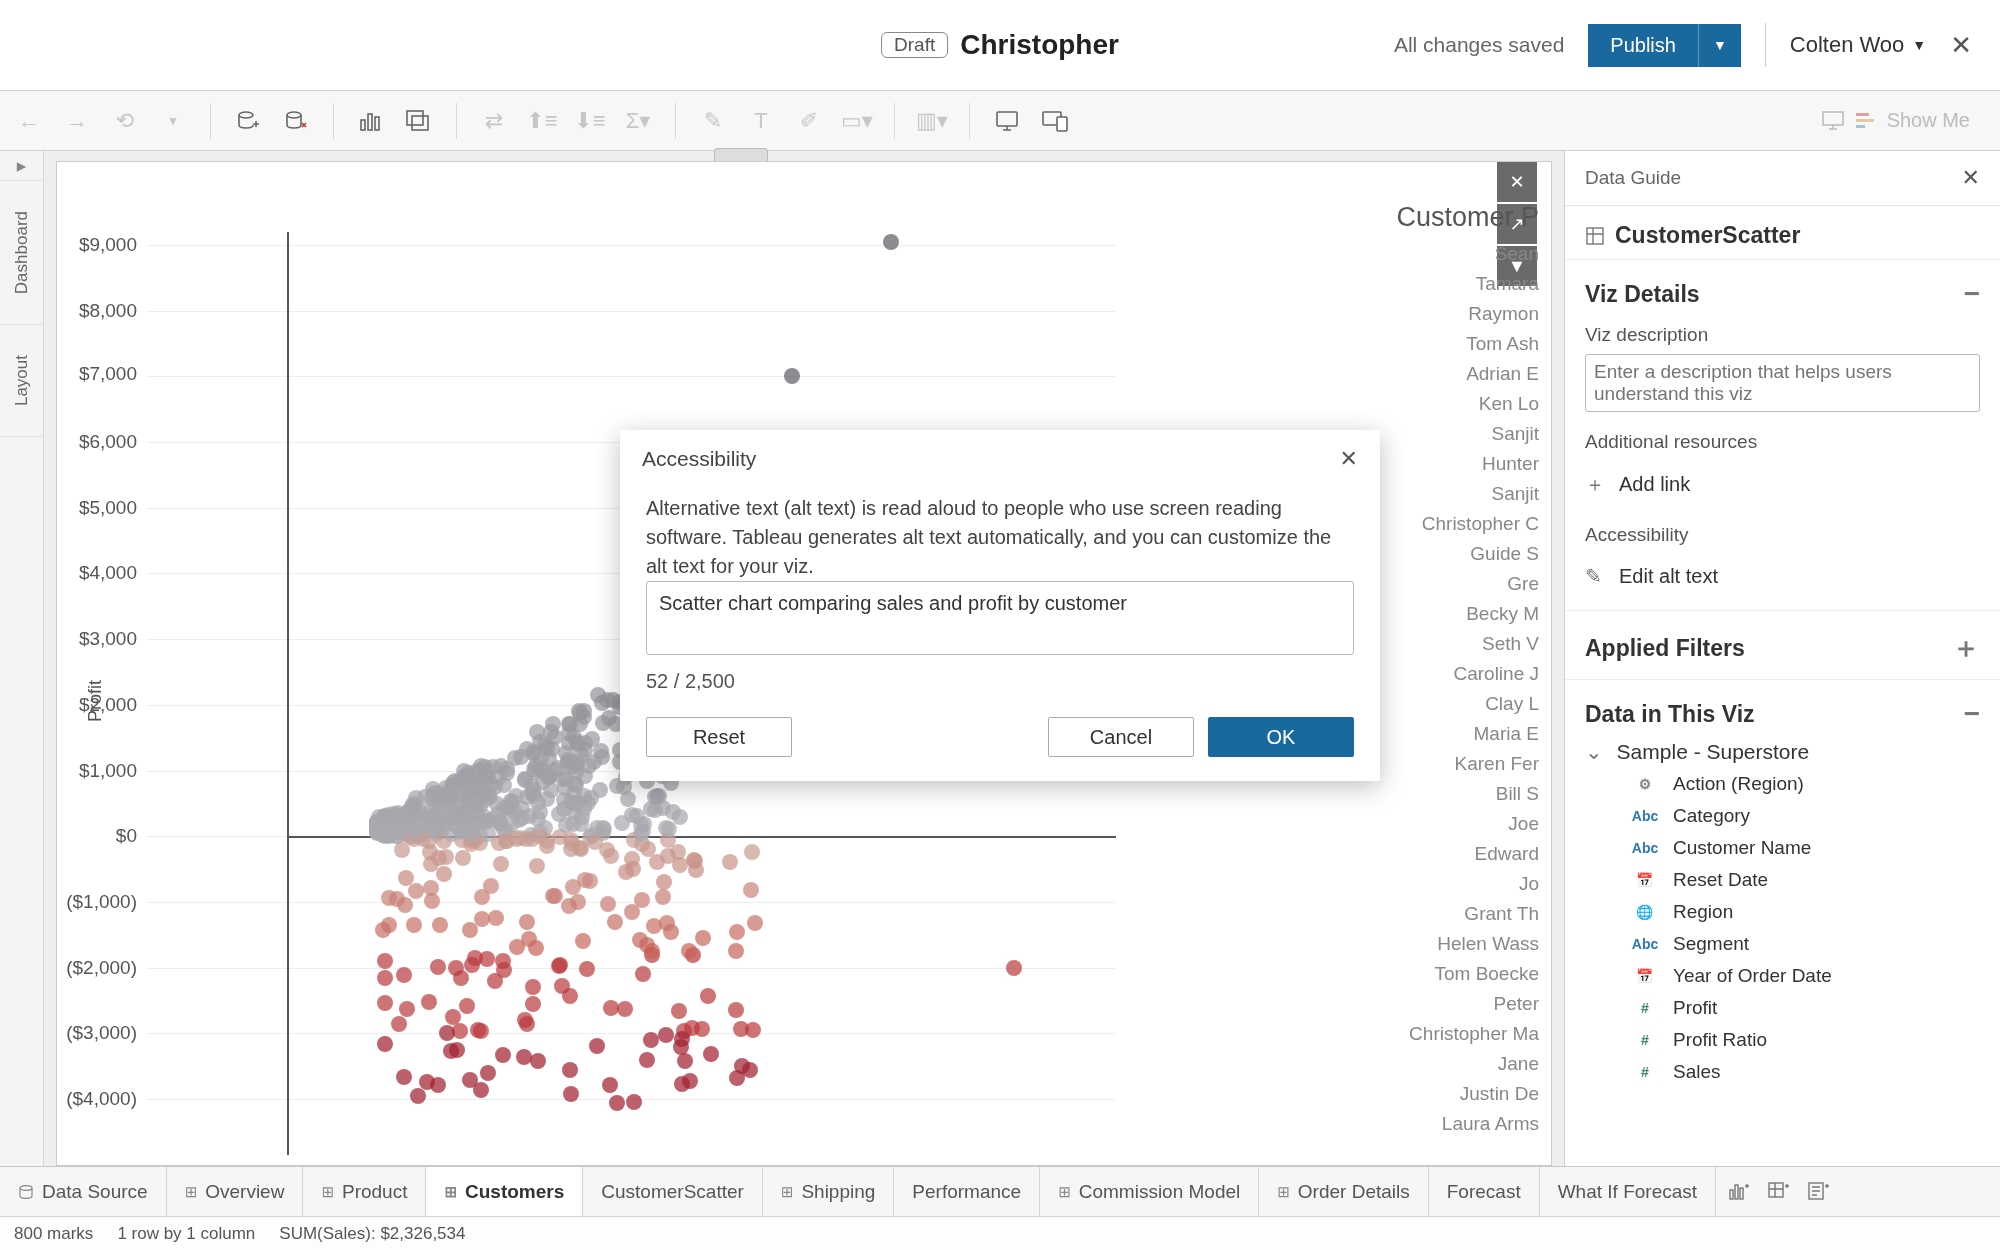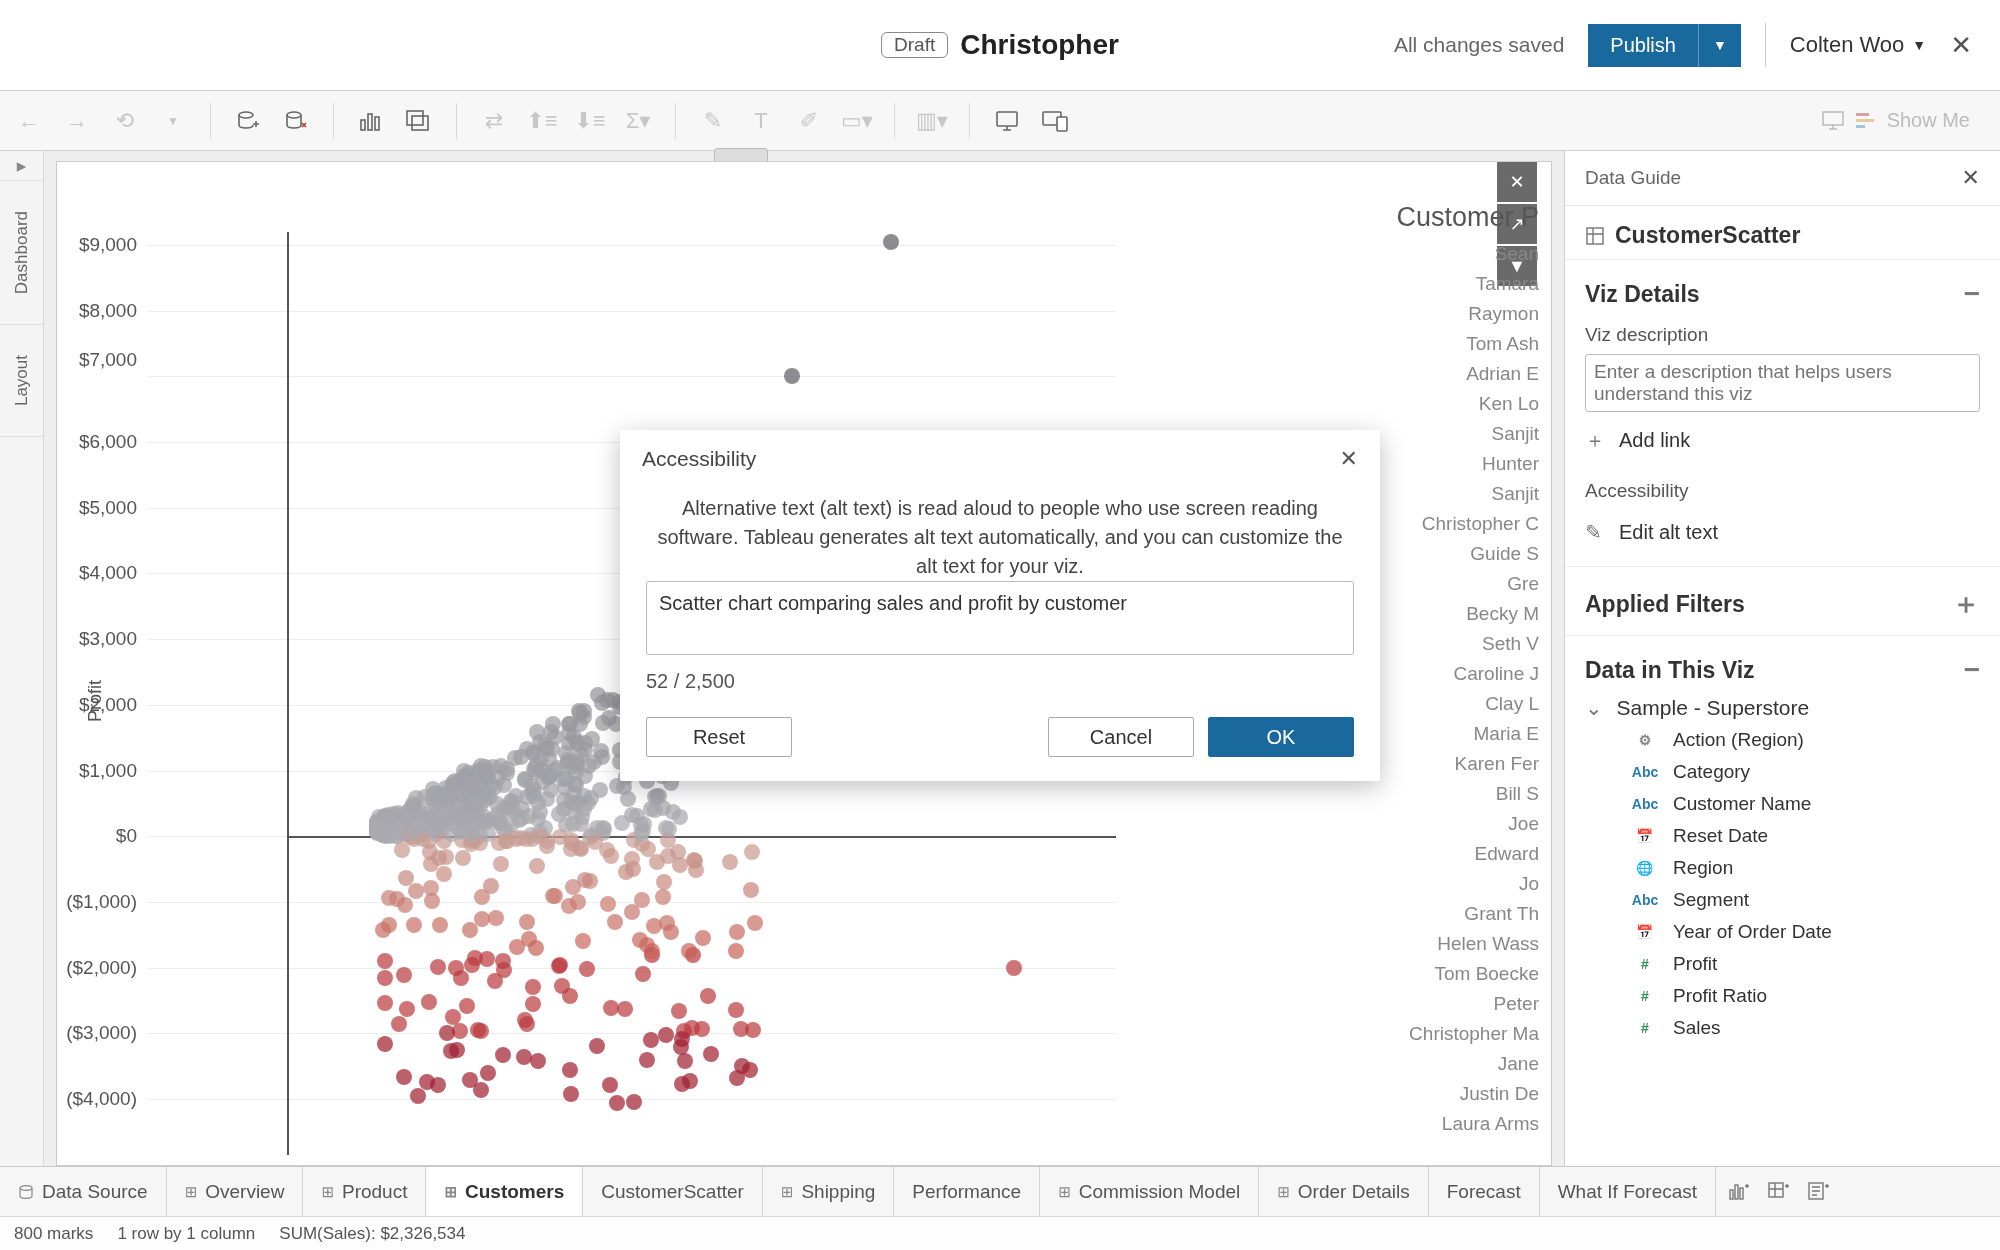--- a/index.html
+++ b/index.html
@@ -85,21 +85,21 @@
 
 
 .status { height: 34px; border-top: 1px solid #d6d6d6; background: #fdfdfd; display: flex; align-items: center; gap: 24px; padding: 0 14px; font-size: 17px; color: #555; }
 
 
 .modal { position: absolute; left: 620px; top: 430px; width: 760px; background: #fff; box-shadow: 0 6px 26px rgba(0,0,0,.25); border-radius: 2px; }
 .modal-head { display: flex; align-items: center; padding: 16px 22px; }
 .modal-head span:first-child { font-size: 21px; color: #444; }
 .modal-head .close-x { margin-left: auto; font-size: 22px; }
 .modal-body { padding: 6px 26px 22px; }
-.modal-desc { font-size: 20px; color: #444; line-height: 1.45; text-align: center; }
+.modal-desc { font-size: 20px; color: #444; line-height: 1.45; }
 .modal-label { font-size: 20px; color: #444; padding: 20px 0 10px; }
 .alt-input { width: 100%; height: 74px; border: 1px solid #bbb; border-radius: 3px; padding: 10px 12px; font-size: 20px; color: #333; resize: none; }
 .char-count { font-size: 20px; color: #555; padding-top: 10px; }
 .modal-foot { display: flex; padding: 2px 26px 24px; gap: 14px; }
 .btn { height: 40px; padding: 0 22px; font-size: 20px; border-radius: 2px; cursor: pointer; }
 .btn-reset { background: #fff; border: 1px solid #aaa; color: #333; width: 146px; }
 .btn-cancel { background: #fff; border: 1px solid #aaa; color: #333; width: 146px; margin-left: auto; }
 .btn-ok { background: #1a699e; border: 1px solid #1a699e; color: #fff; width: 146px; }
 
 svg { display: block; }
@@ -212,21 +212,21 @@
   <div class="canvas-outer">
     <div class="drag-tab"></div>
     <div class="viz-card">
       <div class="axis-y-label">Profit</div>
       <div class="chart-area" id="chart">
           <div class="gridline" style="top: 13.1343px;"></div>
           <div class="ytick" style="top: 13.1343px;">$9,000</div>
           <div class="gridline" style="top: 78.806px;"></div>
           <div class="ytick" style="top: 78.806px;">$8,000</div>
           <div class="gridline" style="top: 144.478px;"></div>
-          <div class="ytick" style="top: 128px;">$7,000</div>
+          <div class="ytick" style="top: 142px;">$7,000</div>
           <div class="gridline" style="top: 210.149px;"></div>
           <div class="ytick" style="top: 210.149px;">$6,000</div>
           <div class="gridline" style="top: 275.821px;"></div>
           <div class="ytick" style="top: 275.821px;">$5,000</div>
           <div class="gridline" style="top: 341.493px;"></div>
           <div class="ytick" style="top: 341.493px;">$4,000</div>
           <div class="gridline" style="top: 407.164px;"></div>
           <div class="ytick" style="top: 407.164px;">$3,000</div>
           <div class="gridline" style="top: 472.836px;"></div>
           <div class="ytick" style="top: 472.836px;">$2,000</div>
@@ -966,20 +966,21 @@
       <span>CustomerScatter</span>
     </div>
 
     <div class="sp-section">
       <div class="sp-sec-head">
         <span>Viz Details</span>
         <span class="coll">−</span>
       </div>
       <div class="sp-label">Viz description</div>
       <textarea class="desc-box" placeholder="Enter a description that helps users understand this viz" style=""></textarea>
+      <div class="sp-label">Additional resources</div>
       <div class="sp-link">
           <span class="ico">＋</span>
           <span>Add link</span>
         </div>
       <div class="sp-label" style="padding-top:16px">Accessibility</div>
       <div class="sp-link">
           <span class="ico">✎</span>
           <span>Edit alt text</span>
         </div>
     </div>

